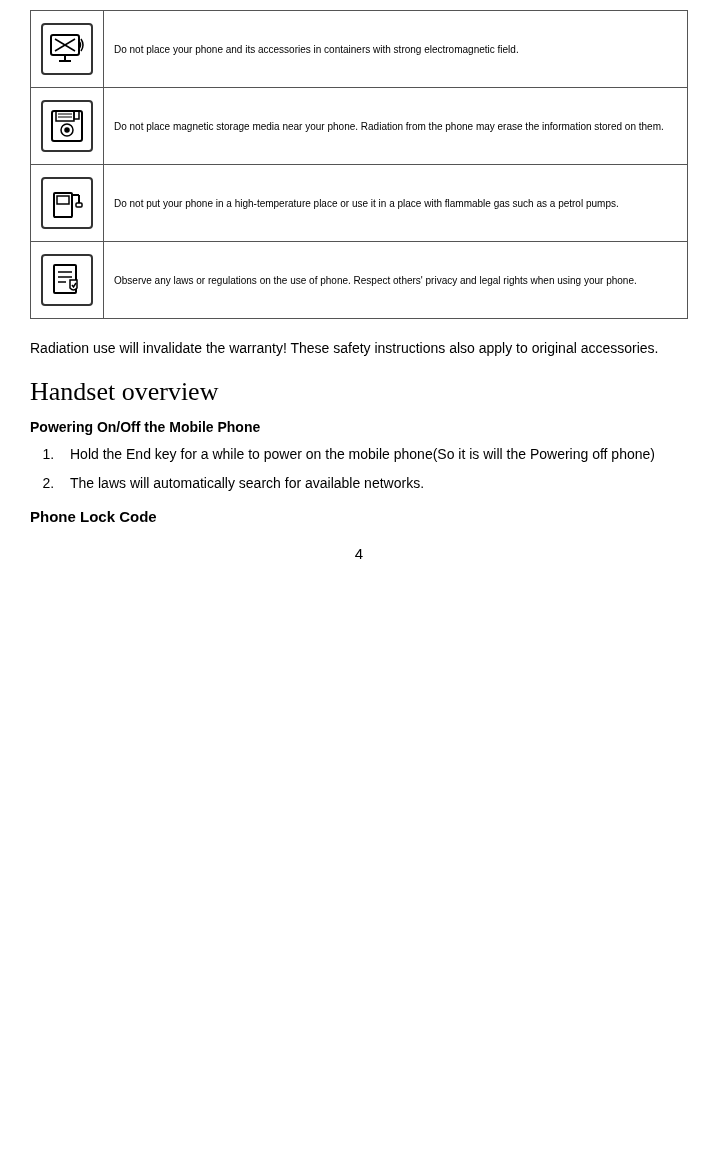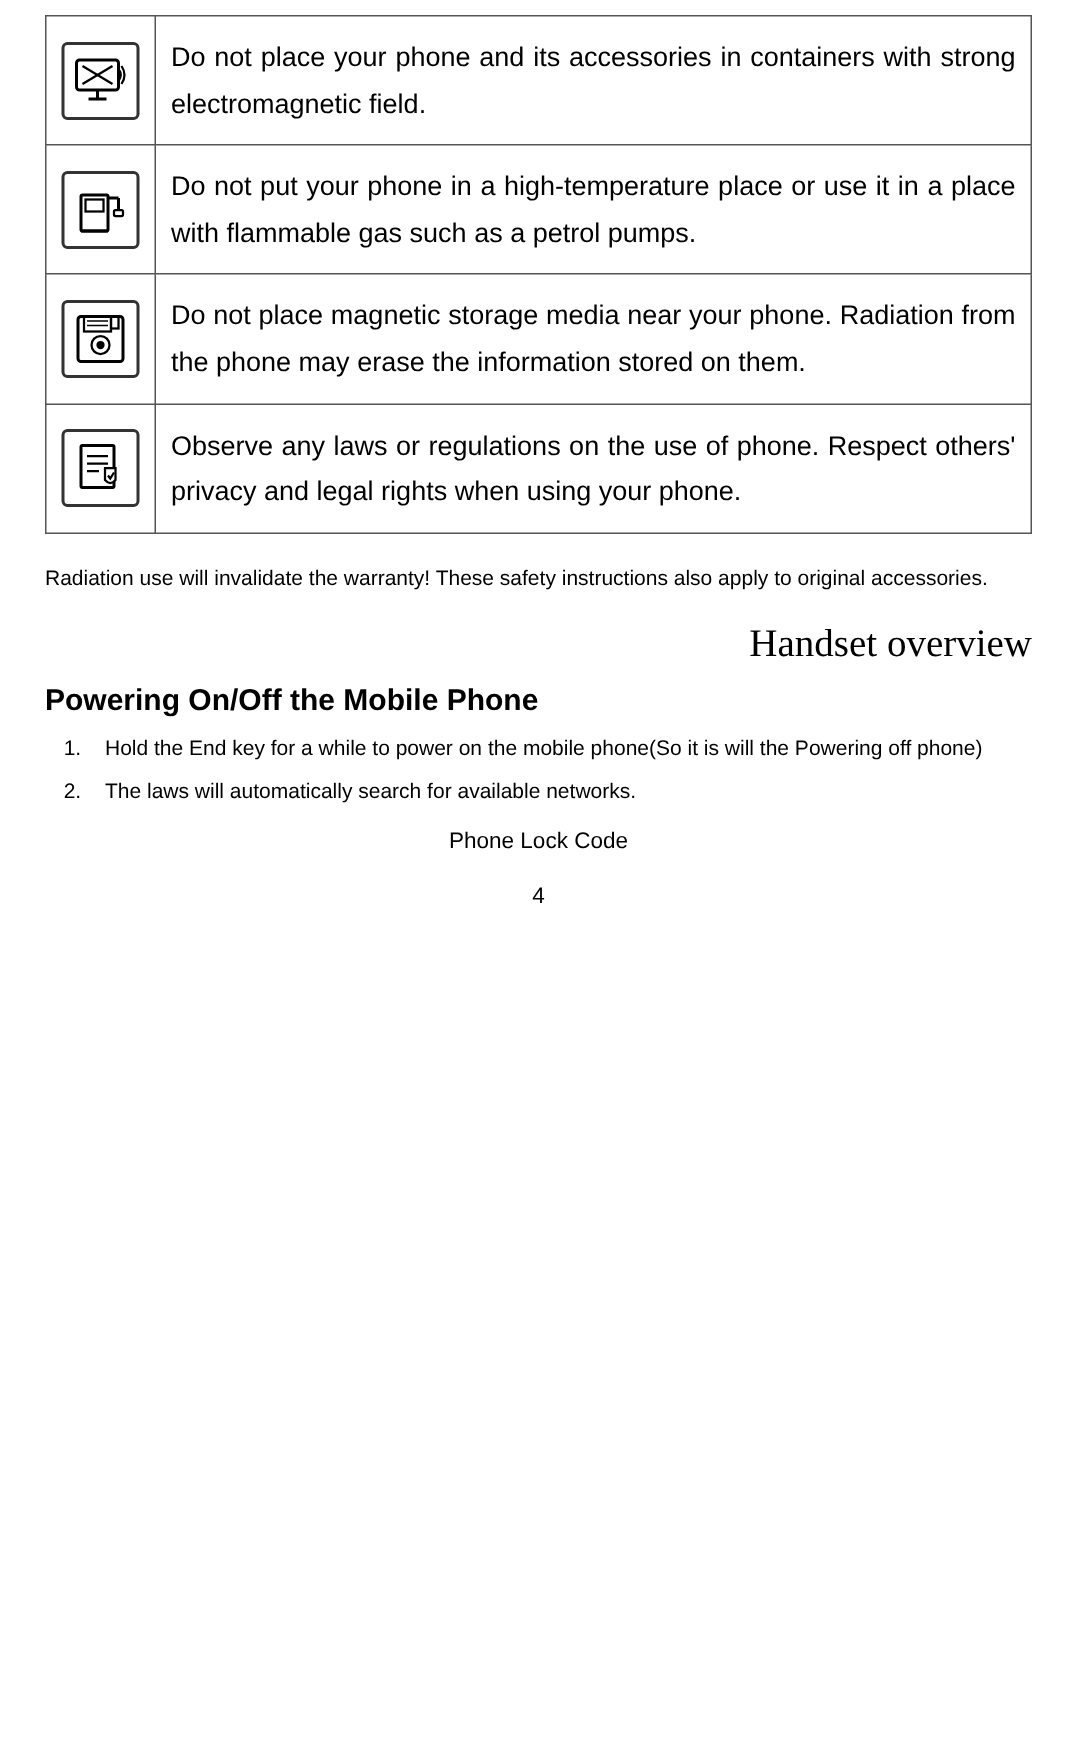--- a/index.html
+++ b/index.html
@@ -48,61 +48,60 @@
 
     .icon-box svg {
       width: 36px;
       height: 36px;
     }
 
     .text-cell {
       padding: 14px 16px;
       line-height: 1.7;
       text-align: justify;
-      font-size: 18px;
+      font-size: 10px;
     }
 
     .warning-text {
       font-size: 14px;
       margin-bottom: 18px;
       line-height: 1.6;
       color: #000;
     }
 
     .section-title {
-      text-align: right;
+      text-align: left;
       font-size: 26px;
       font-weight: normal;
       margin-bottom: 12px;
       font-family: Georgia, 'Times New Roman', serif;
     }
 
     .subsection-title {
       font-weight: bold;
-      font-size: 20px;
+      font-size: 14px;
       margin-bottom: 8px;
     }
 
     .ordered-list {
       margin-left: 28px;
       margin-bottom: 14px;
     }
 
     .ordered-list li {
       margin-bottom: 6px;
       line-height: 1.6;
       font-size: 14px;
     }
 
     .phone-lock-title {
-      font-weight: normal;
+      font-weight: bold;
       font-size: 15px;
       margin-top: 4px;
       margin-bottom: 6px;
-      text-align: center;
     }
 
     .page-number {
       text-align: center;
       font-size: 15px;
       margin-top: 20px;
     }
 
     .indent-item {
       padding-left: 12px;
@@ -134,56 +133,56 @@
         </div>
       </td>
       <td class="text-cell">Do  not  place  your  phone  and  its  accessories  in containers with strong electromagnetic field.</td>
     </tr>
 
     <tr>
       <td class="icon-cell">
         <div class="icon-box">
           <svg viewBox="0 0 36 36" fill="none" xmlns="http://www.w3.org/2000/svg">
 
+            <rect x="3" y="3" width="30" height="30" rx="2" stroke="#000" stroke-width="2" fill="none"></rect>
+
+            <rect x="7" y="3" width="18" height="10" stroke="#000" stroke-width="1.5" fill="none"></rect>
+
+            <line x1="9" y1="6" x2="23" y2="6" stroke="#000" stroke-width="1"></line>
+            <line x1="9" y1="9" x2="23" y2="9" stroke="#000" stroke-width="1"></line>
+
+            <circle cx="18" cy="22" r="6" stroke="#000" stroke-width="1.5" fill="none"></circle>
+            <circle cx="18" cy="22" r="2" stroke="#000" stroke-width="1.5" fill="#000"></circle>
+
+            <rect x="25" y="3" width="5" height="8" stroke="#000" stroke-width="1.5" fill="none"></rect>
+          </svg>
+        </div>
+      </td>
+      <td class="text-cell">Do  not  place  magnetic  storage  media  near  your phone.  Radiation  from  the  phone  may  erase  the information stored on them.</td>
+    </tr>
+
+    <tr>
+      <td class="icon-cell">
+        <div class="icon-box">
+          <svg viewBox="0 0 36 36" fill="none" xmlns="http://www.w3.org/2000/svg">
+
             <rect x="5" y="8" width="18" height="24" rx="1" stroke="#000" stroke-width="2" fill="none"></rect>
 
             <rect x="8" y="11" width="12" height="8" stroke="#000" stroke-width="1.5" fill="none"></rect>
 
             <line x1="23" y1="10" x2="30" y2="10" stroke="#000" stroke-width="2"></line>
             <line x1="30" y1="10" x2="30" y2="18" stroke="#000" stroke-width="2"></line>
 
             <rect x="27" y="18" width="6" height="4" rx="1" stroke="#000" stroke-width="1.5" fill="none"></rect>
 
             <line x1="5" y1="32" x2="23" y2="32" stroke="#000" stroke-width="2"></line>
           </svg>
         </div>
       </td>
       <td class="text-cell">Do not put your phone in a high-temperature place or use it in a place with flammable gas such as a petrol pumps.</td>
-    </tr>
-
-    <tr>
-      <td class="icon-cell">
-        <div class="icon-box">
-          <svg viewBox="0 0 36 36" fill="none" xmlns="http://www.w3.org/2000/svg">
-
-            <rect x="3" y="3" width="30" height="30" rx="2" stroke="#000" stroke-width="2" fill="none"></rect>
-
-            <rect x="7" y="3" width="18" height="10" stroke="#000" stroke-width="1.5" fill="none"></rect>
-
-            <line x1="9" y1="6" x2="23" y2="6" stroke="#000" stroke-width="1"></line>
-            <line x1="9" y1="9" x2="23" y2="9" stroke="#000" stroke-width="1"></line>
-
-            <circle cx="18" cy="22" r="6" stroke="#000" stroke-width="1.5" fill="none"></circle>
-            <circle cx="18" cy="22" r="2" stroke="#000" stroke-width="1.5" fill="#000"></circle>
-
-            <rect x="25" y="3" width="5" height="8" stroke="#000" stroke-width="1.5" fill="none"></rect>
-          </svg>
-        </div>
-      </td>
-      <td class="text-cell">Do  not  place  magnetic  storage  media  near  your phone.  Radiation  from  the  phone  may  erase  the information stored on them.</td>
     </tr>
 
     <tr>
       <td class="icon-cell">
         <div class="icon-box">
           <svg viewBox="0 0 36 36" fill="none" xmlns="http://www.w3.org/2000/svg">
 
             <rect x="5" y="3" width="22" height="28" rx="1" stroke="#000" stroke-width="2" fill="none"></rect>
 
             <line x1="9" y1="10" x2="23" y2="10" stroke="#000" stroke-width="1.5"></line>

